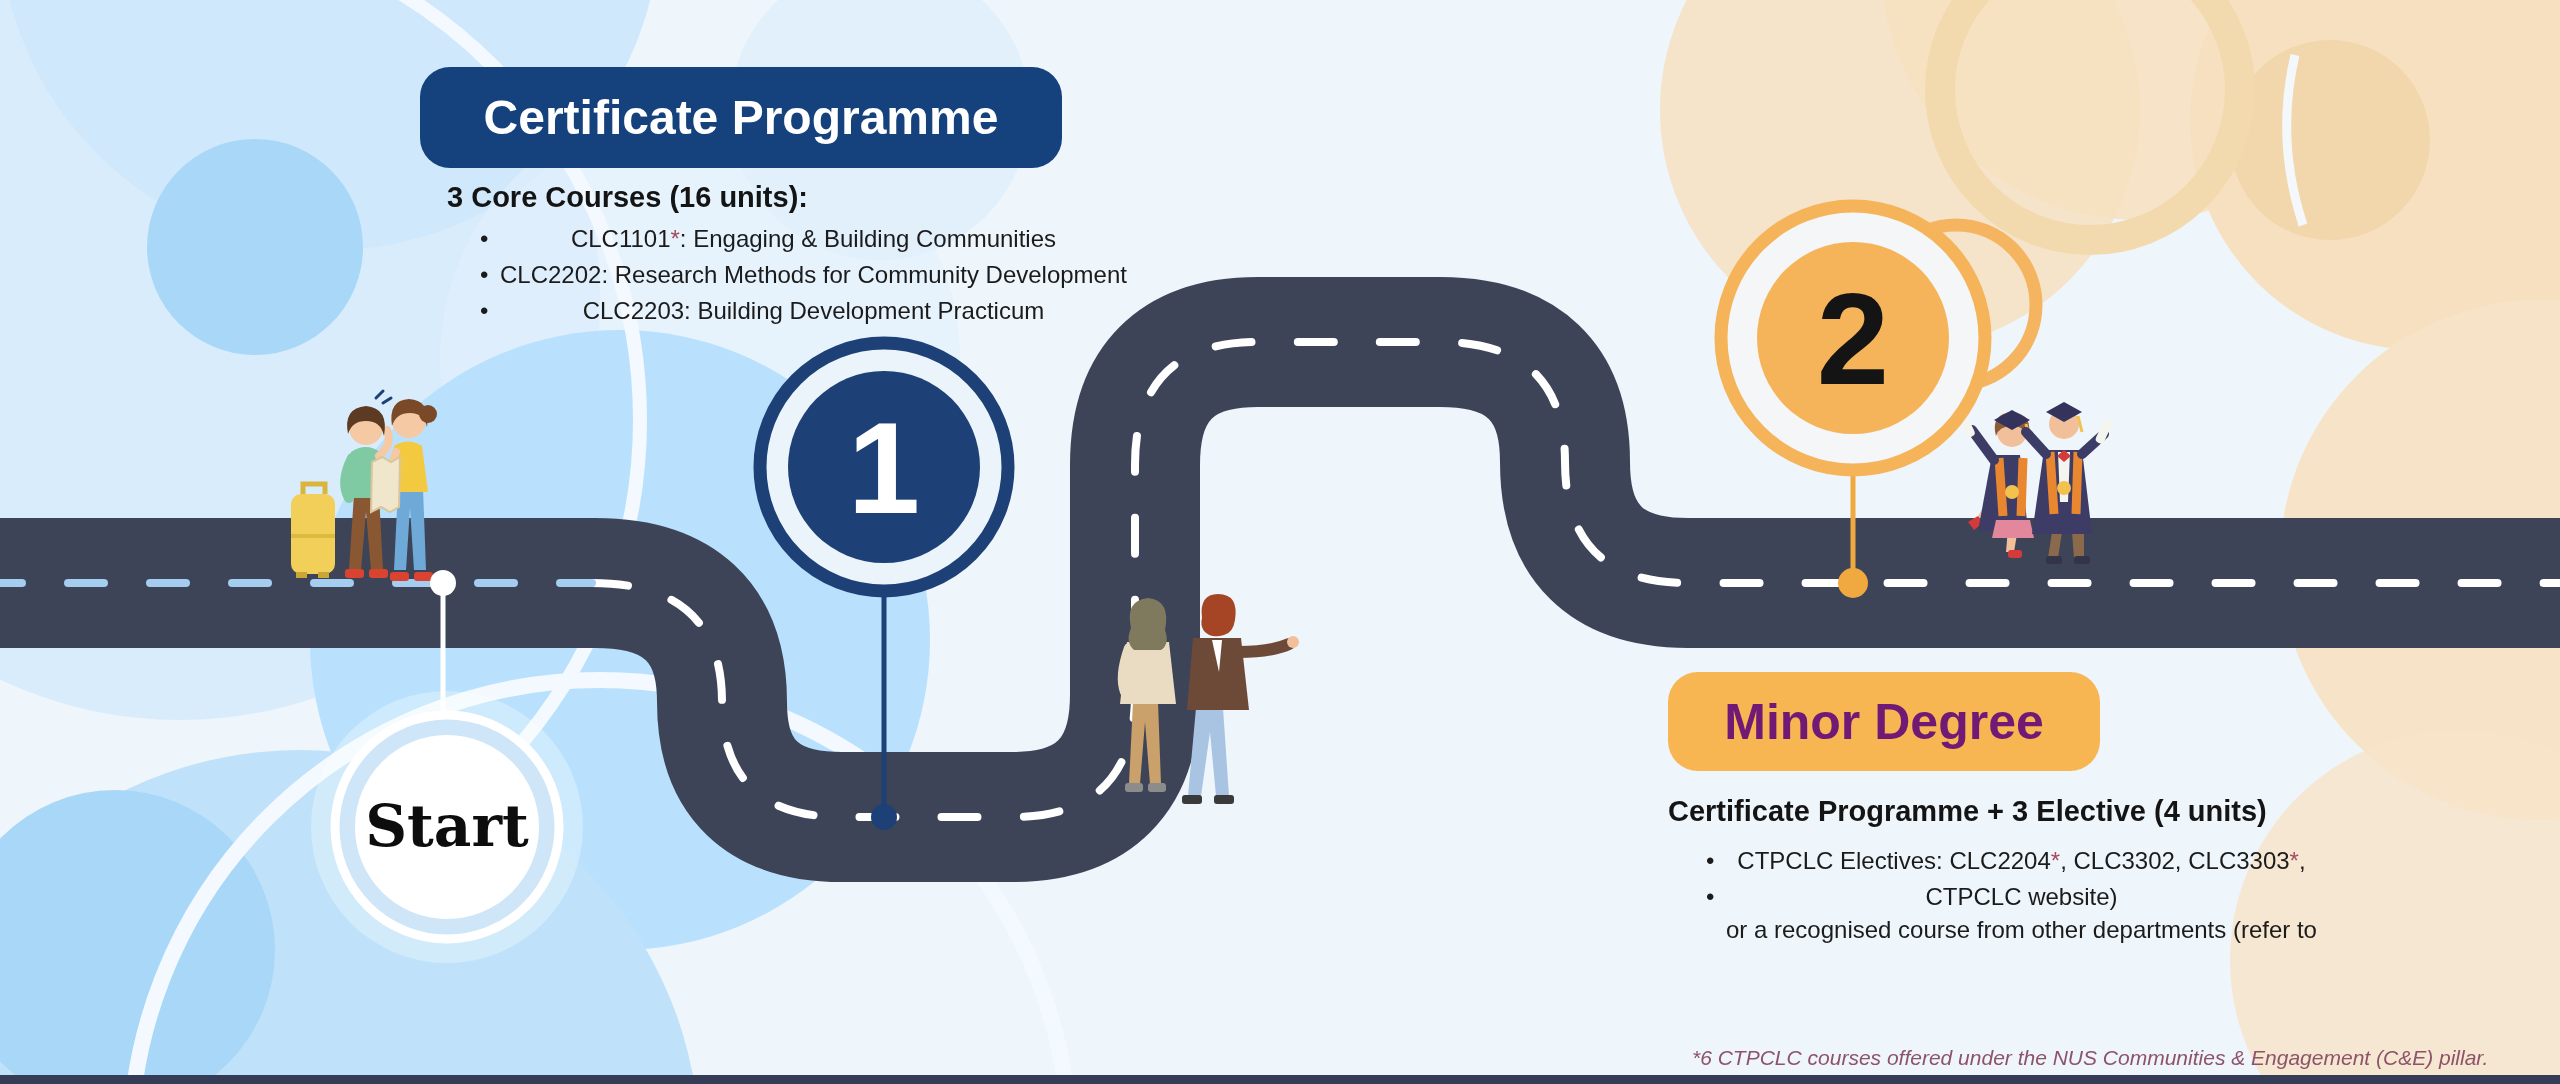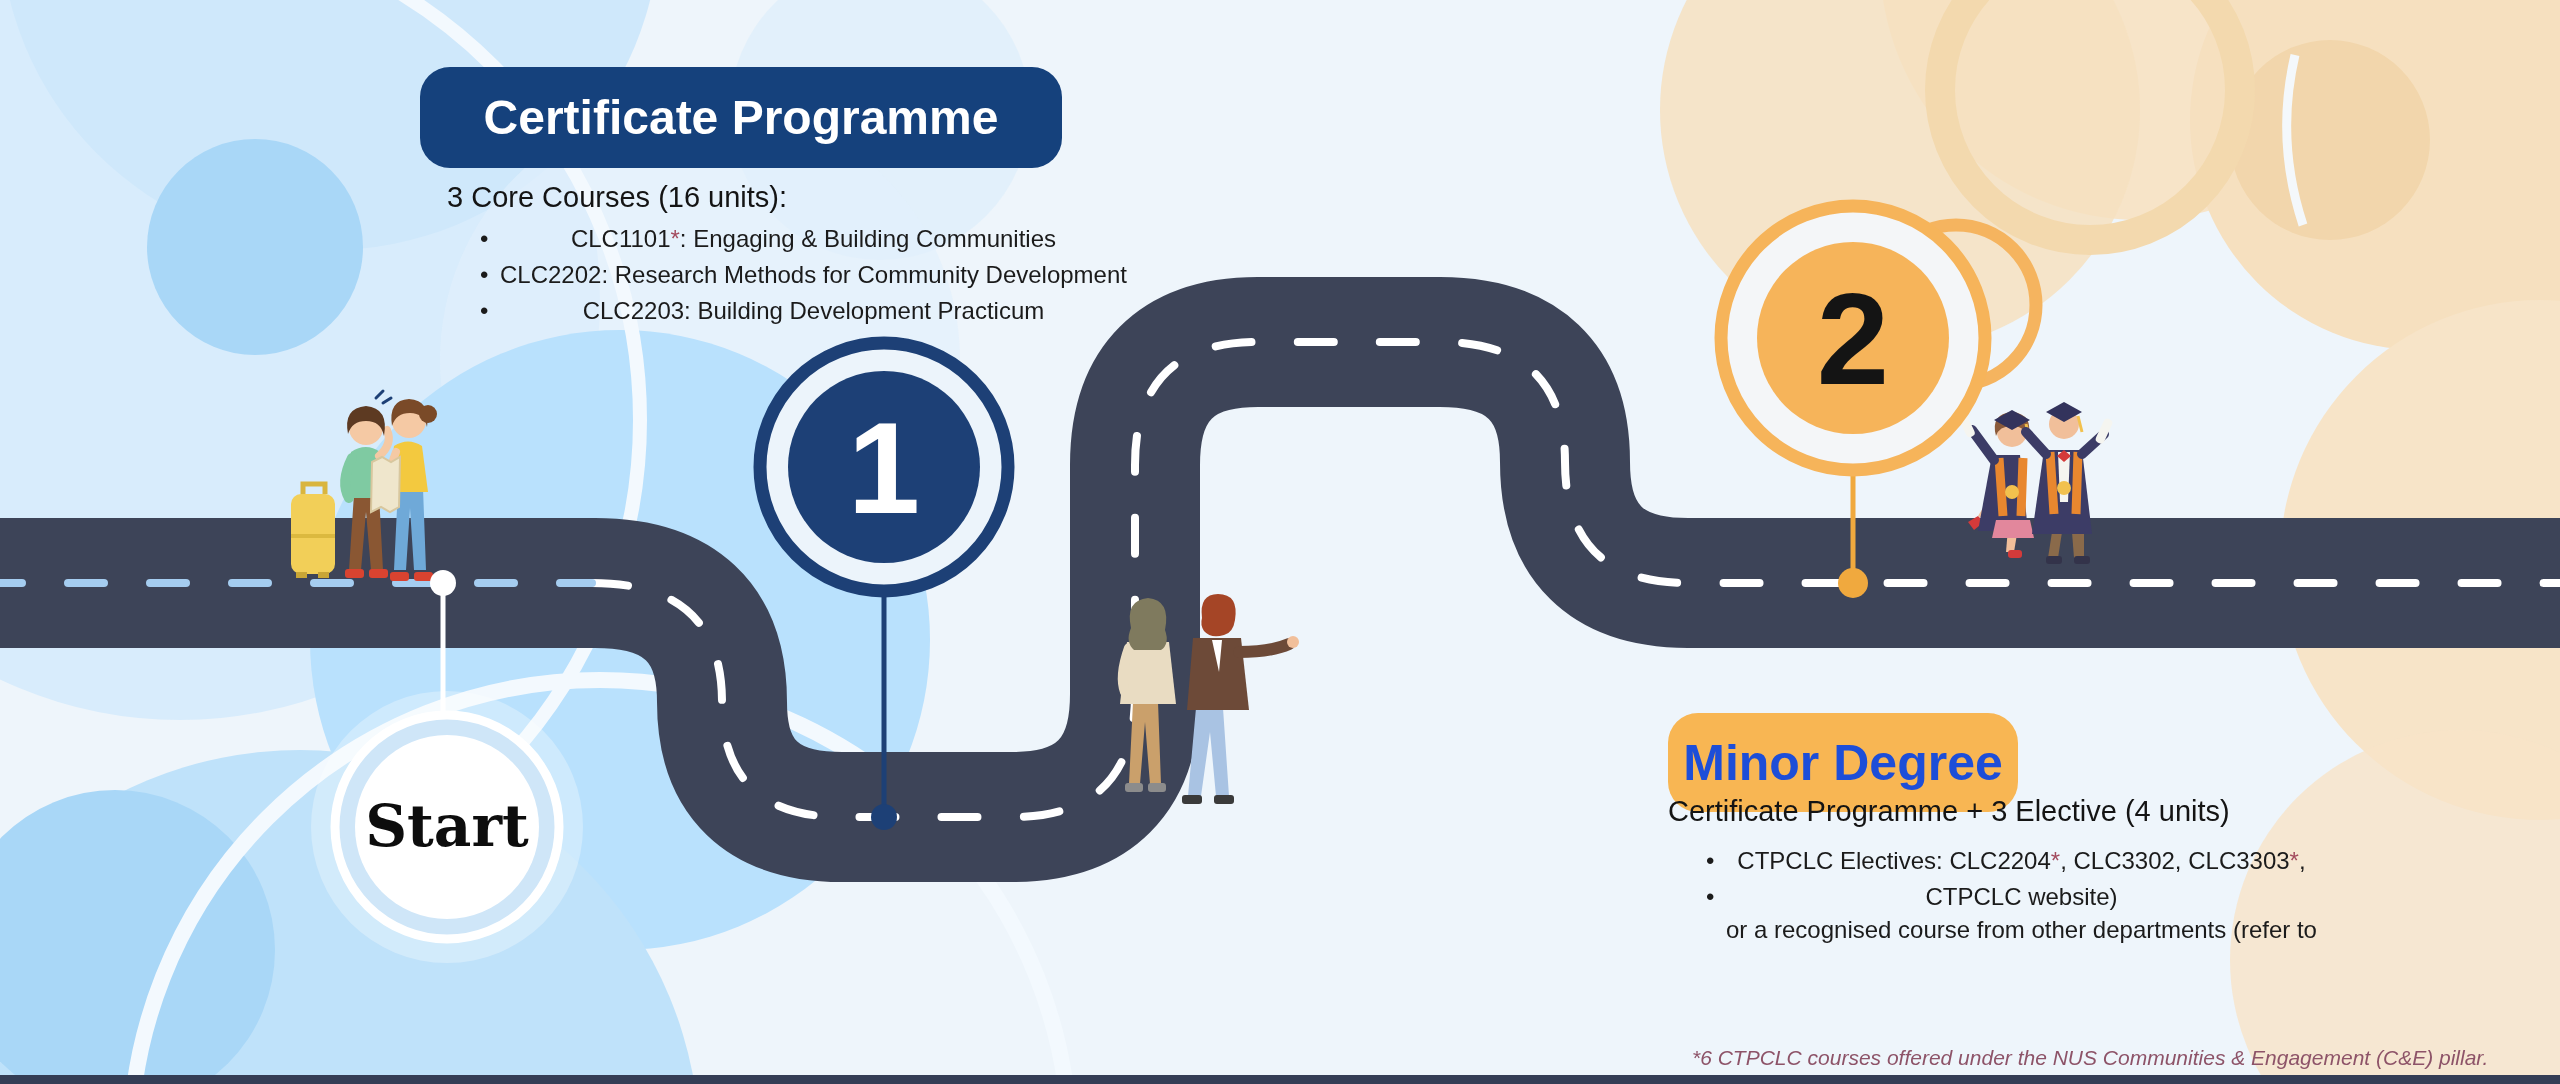--- a/index.html
+++ b/index.html
@@ -17,24 +17,24 @@
   body{width:2560px;height:1084px;overflow:hidden;background:var(--bg);
        font-family:"Liberation Sans",sans-serif;}
   .canvas{position:absolute;inset:0;width:2560px;height:1084px;overflow:hidden;}
   .layer-svg{position:absolute;inset:0;z-index:1;}
   .layer-text{position:absolute;inset:0;z-index:5;}
 
   .badge{position:absolute;display:flex;align-items:center;justify-content:center;
          border-radius:30px;font-weight:700;letter-spacing:0;}
   .badge-blue{left:420px;top:67px;width:642px;height:101px;background:var(--navy);
               color:#ffffff;font-size:48px;}
-  .badge-orange{left:1668px;top:672px;width:350px;height:99px;background:var(--orange);
-              color:#1d4ed8;font-size:50px;margin-top:41px;}
-
-  .section-heading{position:absolute;font-weight:400;color:var(--ink);font-size:29px;white-space:nowrap;}
+  .badge-orange{left:1668px;top:672px;width:432px;height:99px;background:var(--orange);
+              color:#701a75;font-size:50px;}
+
+  .section-heading{position:absolute;font-weight:700;color:var(--ink);font-size:29px;white-space:nowrap;}
   .heading-core{left:447px;top:181px;}
   .heading-minor{left:1668px;top:795px;}
 
   ul.bullets{position:absolute;margin:0;padding:0;list-style:none;color:#1b1b1b;
              font-size:24px;line-height:33px;}
   ul.bullets li{position:relative;margin:0 0 3px 0;text-align:center;}
   ul.bullets li::before{content:"\2022";position:absolute;left:-20px;top:0;
              font-size:24px;color:#1b1b1b;}
   ul.core-list{left:500px;top:222px;}
   ul.minor-list{left:1726px;top:844px;}

